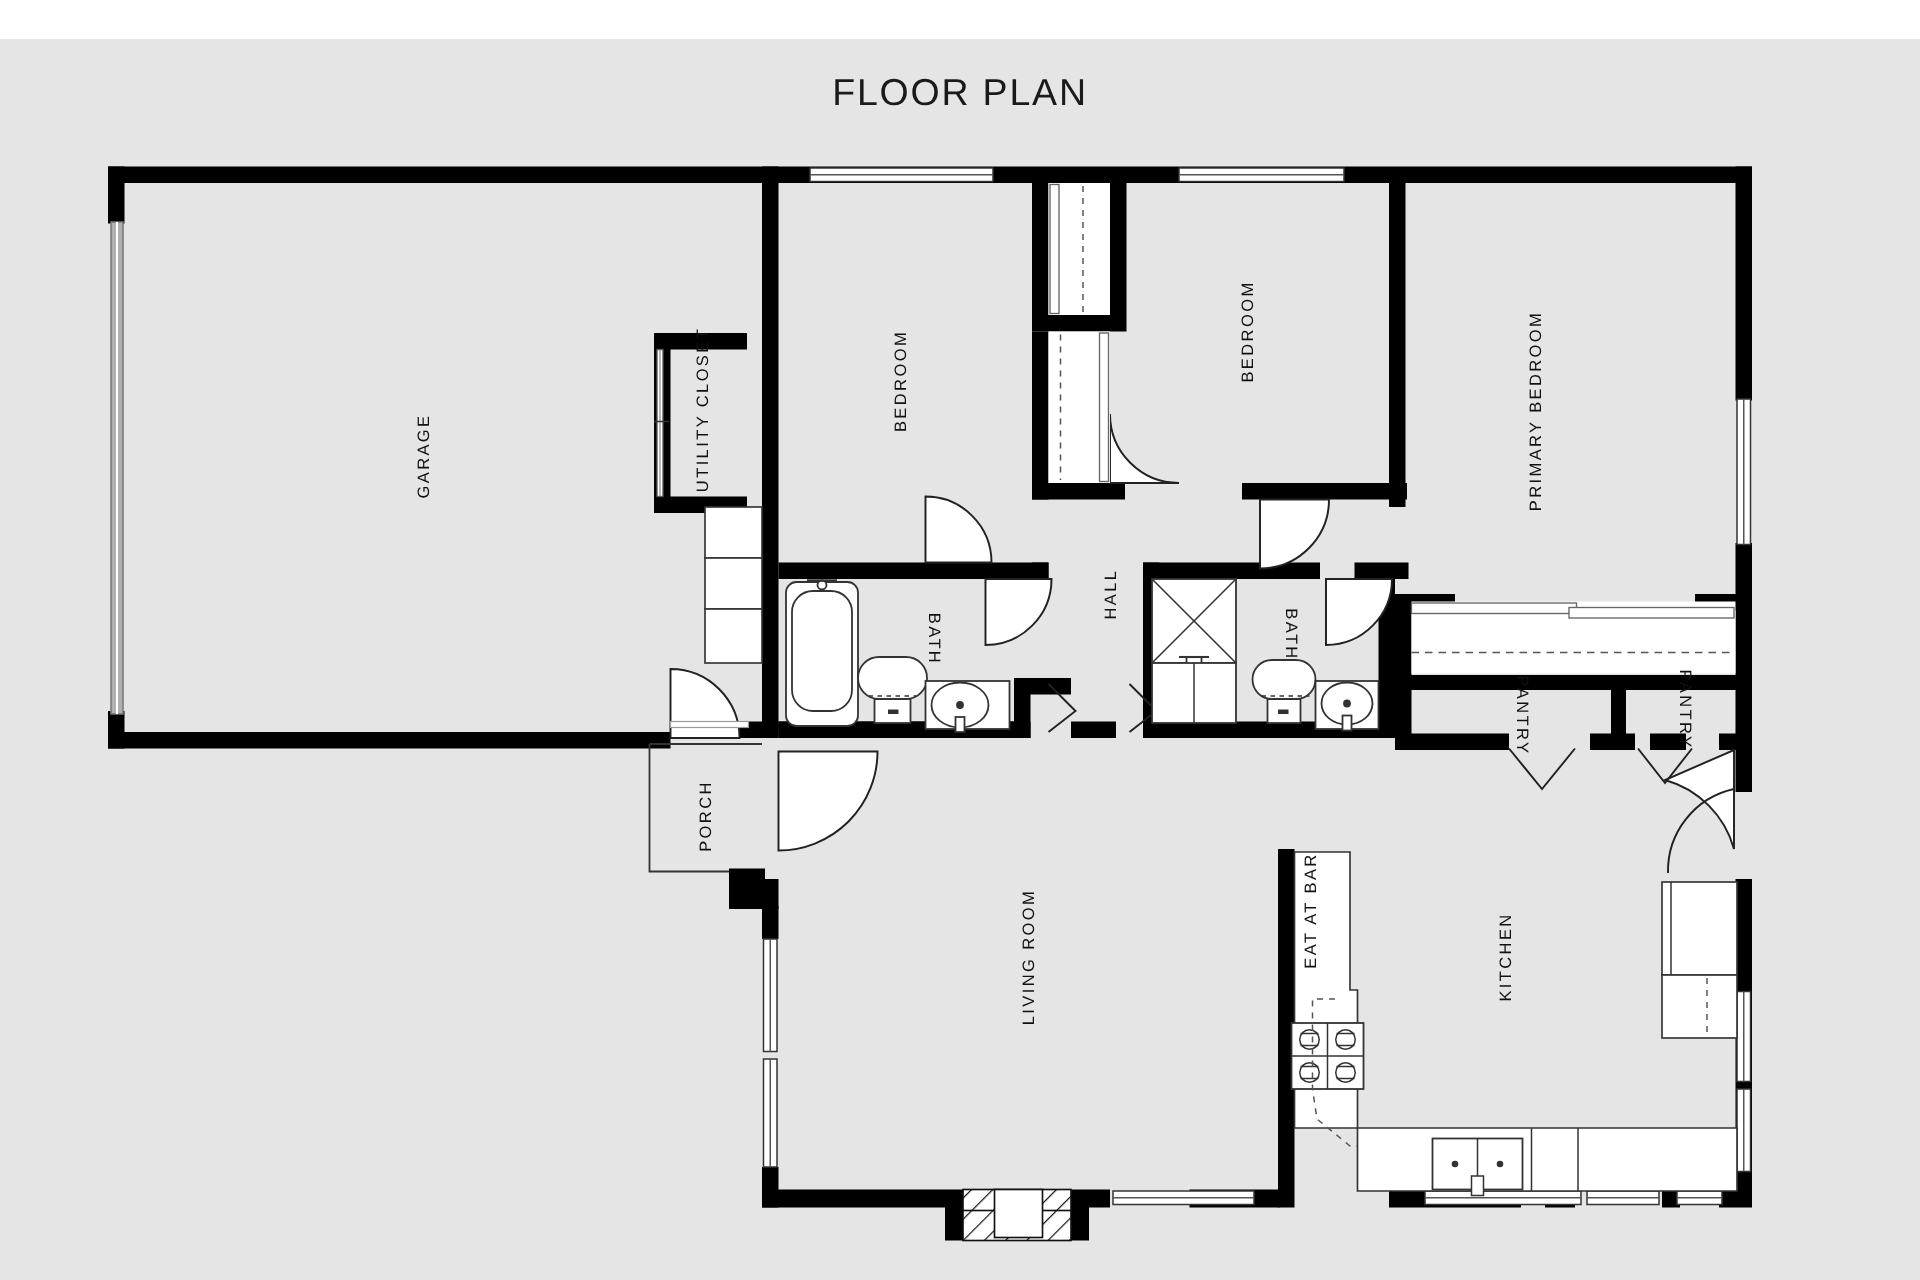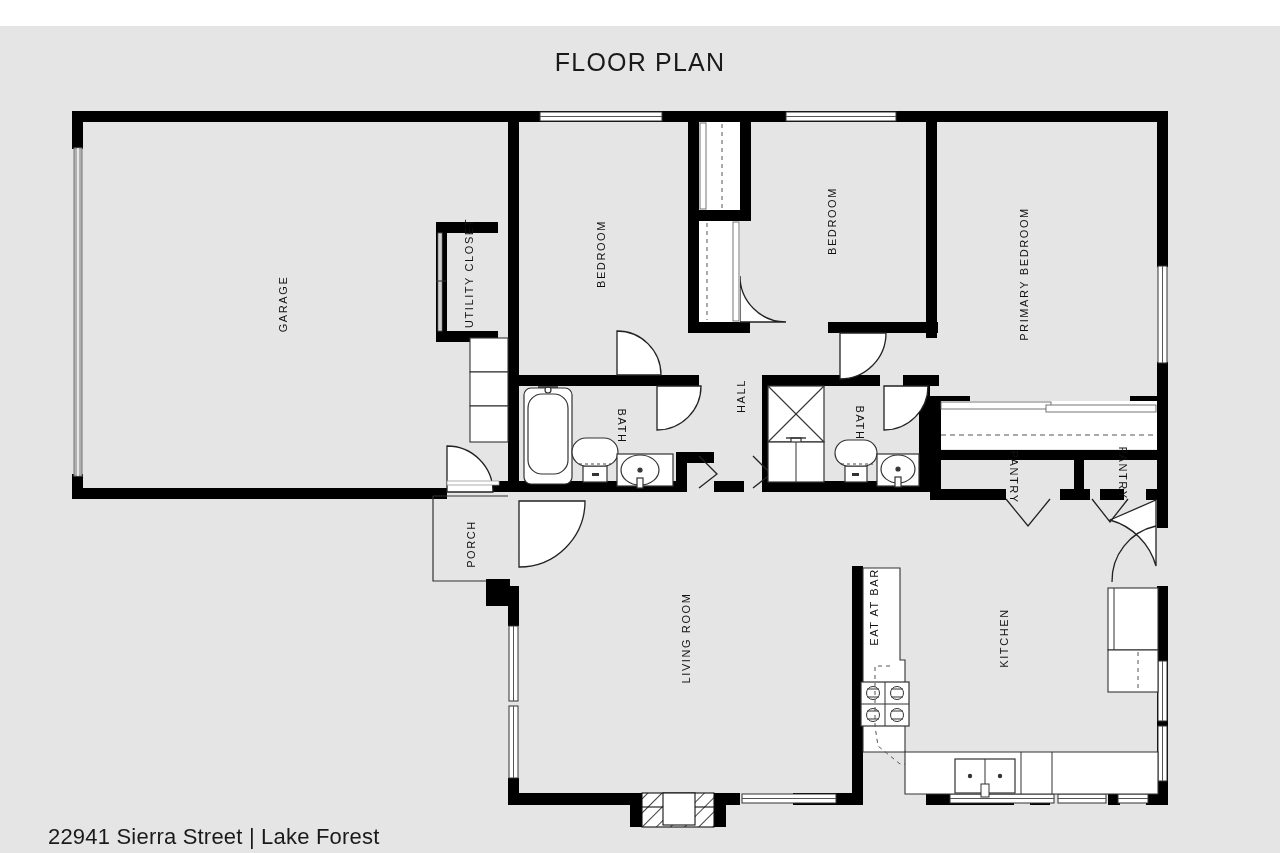--- a/index.html
+++ b/index.html
@@ -377,15 +377,14 @@
   <div class="lbl rot" style="left:741px;top:370px;">HALL</div>
   <div class="lbl rot180" style="left:622px;top:400px;">BATH</div>
   <div class="lbl rot180" style="left:860px;top:397px;">BATH</div>
   <div class="lbl rot180" style="left:1014px;top:451px;">PANTRY</div>
   <div class="lbl rot180" style="left:1123px;top:447px;">PANTRY</div>
   <div class="lbl rot" style="left:471px;top:518px;">PORCH</div>
   <div class="lbl rot" style="left:686px;top:612px;">LIVING ROOM</div>
   <div class="lbl rot" style="left:874px;top:581px;">EAT AT BAR</div>
   <div class="lbl rot" style="left:1004px;top:612px;">KITCHEN</div>
 
-  <div id="address">22941 Sierra Street | Lake Forest</div>
 
 </div>
 
 </body></html>

